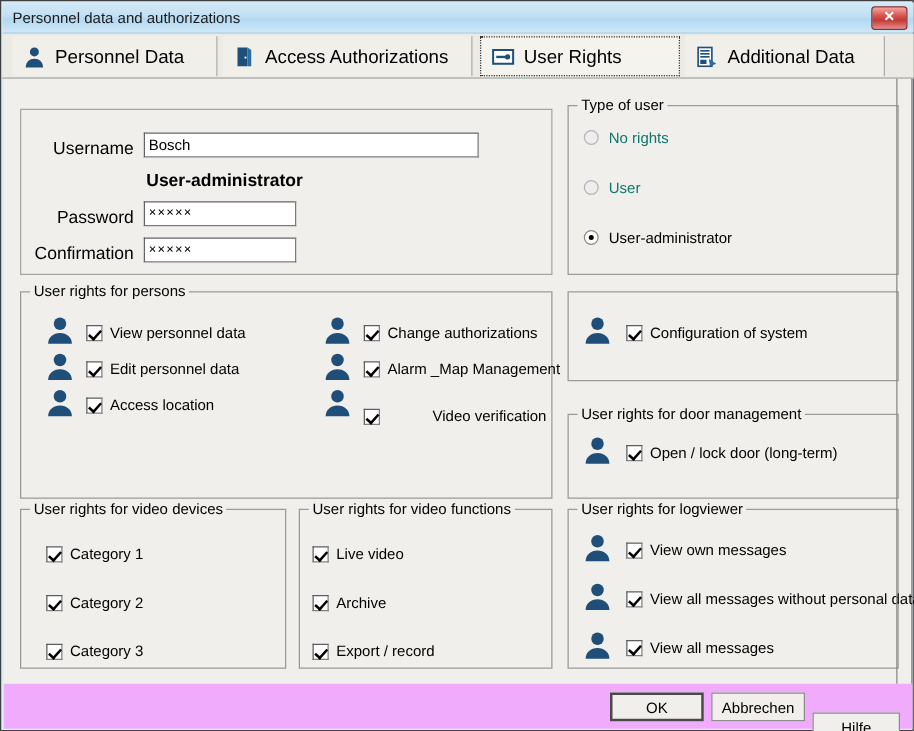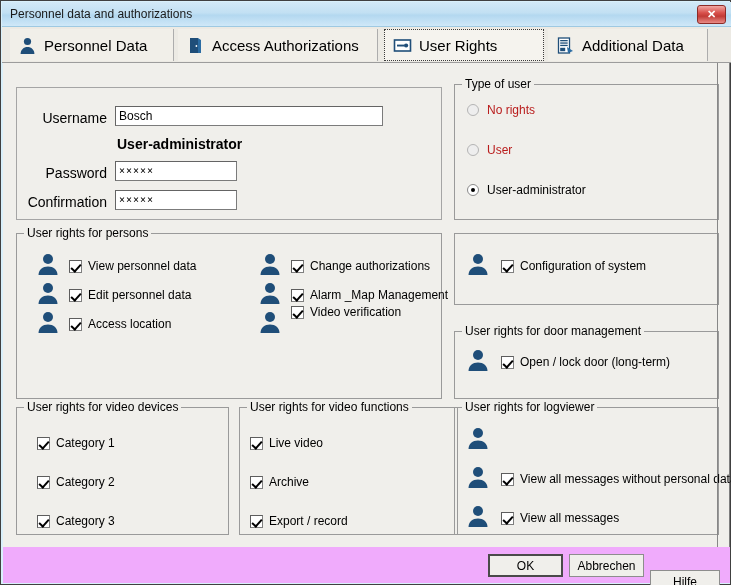--- a/index.html
+++ b/index.html
@@ -123,21 +123,21 @@
     width: 12px; height: 12px; flex: 0 0 12px; border-radius: 50%;
     background: #fff; border: 1px solid #8a8a8a;
     position: relative; cursor: pointer;
   }
   .rb.disabled { background: #eeeeee; border-color: #b4b4b4; }
   .rb.sel::after {
     content: ""; position: absolute; left: 3px; top: 3px;
     width: 4px; height: 4px; border-radius: 50%; background: #000;
   }
   .rb-label { font-size: 12px; color: #000; margin-left: 8px; white-space: nowrap; }
-  .rb-label.dim { color: #b91c1c; }
+  .rb-label.dim { color: #0f766e; }
 
   
   .person { position: absolute; width: 22px; height: 24px; }
 
   
   .btn {
     position: absolute; height: 23px;
     background: #f0efeb;
     border: 1px solid #8d8d8d;
     font-size: 12px; color: #000;
@@ -297,21 +297,21 @@
         <span class="cb checked"></span>
         <span class="cb-label">Alarm _Map Management</span>
       </div>
 
       <span class="person" style="left:242px; top:76px;">
         <svg width="22" height="24" viewBox="0 0 22 24">
             <circle cx="11" cy="7" r="5" fill="#1f4e79"></circle>
             <path d="M1.5 23c0-5.2 4.2-8.6 9.5-8.6s9.5 3.4 9.5 8.6z" fill="#1f4e79"></path>
           </svg>
       </span>
-      <div class="cb-row" style="left:274px; top:71px;">
+      <div class="cb-row" style="left:274px; top:92px;gap:36px;">
         <span class="cb checked"></span>
         <span class="cb-label">Video verification</span>
       </div>
     </div>
 
     <div class="grp" style="left:451px; top:170px; width:265px; height:72px;">
 
       <span class="person" style="left:12px; top:18px;">
         <svg width="22" height="24" viewBox="0 0 22 24">
             <circle cx="11" cy="7" r="5" fill="#1f4e79"></circle>
@@ -349,21 +349,21 @@
       <div class="cb-row" style="left:20px; top:67px;">
         <span class="cb checked"></span>
         <span class="cb-label">Category 2</span>
       </div>
       <div class="cb-row" style="left:20px; top:106px;">
         <span class="cb checked"></span>
         <span class="cb-label">Category 3</span>
       </div>
     </div>
 
-    <div class="grp" style="left:236px; top:344px; width:219px; height:128px;">
+    <div class="grp" style="left:236px; top:344px; width:203px; height:128px;">
       <div class="grp-title">User rights for video functions</div>
 
       <div class="cb-row" style="left:10px; top:28px;">
         <span class="cb checked"></span>
         <span class="cb-label">Live video</span>
       </div>
       <div class="cb-row" style="left:10px; top:67px;">
         <span class="cb checked"></span>
         <span class="cb-label">Archive</span>
       </div>
@@ -375,20 +375,24 @@
 
     <div class="grp" style="left:451px; top:344px; width:265px; height:128px;">
       <div class="grp-title">User rights for logviewer</div>
 
       <span class="person" style="left:12px; top:18px;">
         <svg width="22" height="24" viewBox="0 0 22 24">
             <circle cx="11" cy="7" r="5" fill="#1f4e79"></circle>
             <path d="M1.5 23c0-5.2 4.2-8.6 9.5-8.6s9.5 3.4 9.5 8.6z" fill="#1f4e79"></path>
           </svg>
       </span>
+      <div class="cb-row" style="left:46px; top:25px;">
+        <span class="cb checked"></span>
+        <span class="cb-label">View own messages</span>
+      </div>
 
       <span class="person" style="left:12px; top:57px;">
         <svg width="22" height="24" viewBox="0 0 22 24">
             <circle cx="11" cy="7" r="5" fill="#1f4e79"></circle>
             <path d="M1.5 23c0-5.2 4.2-8.6 9.5-8.6s9.5 3.4 9.5 8.6z" fill="#1f4e79"></path>
           </svg>
       </span>
       <div class="cb-row" style="left:46px; top:64px;">
         <span class="cb checked"></span>
         <span class="cb-label">View all messages without personal data</span>

